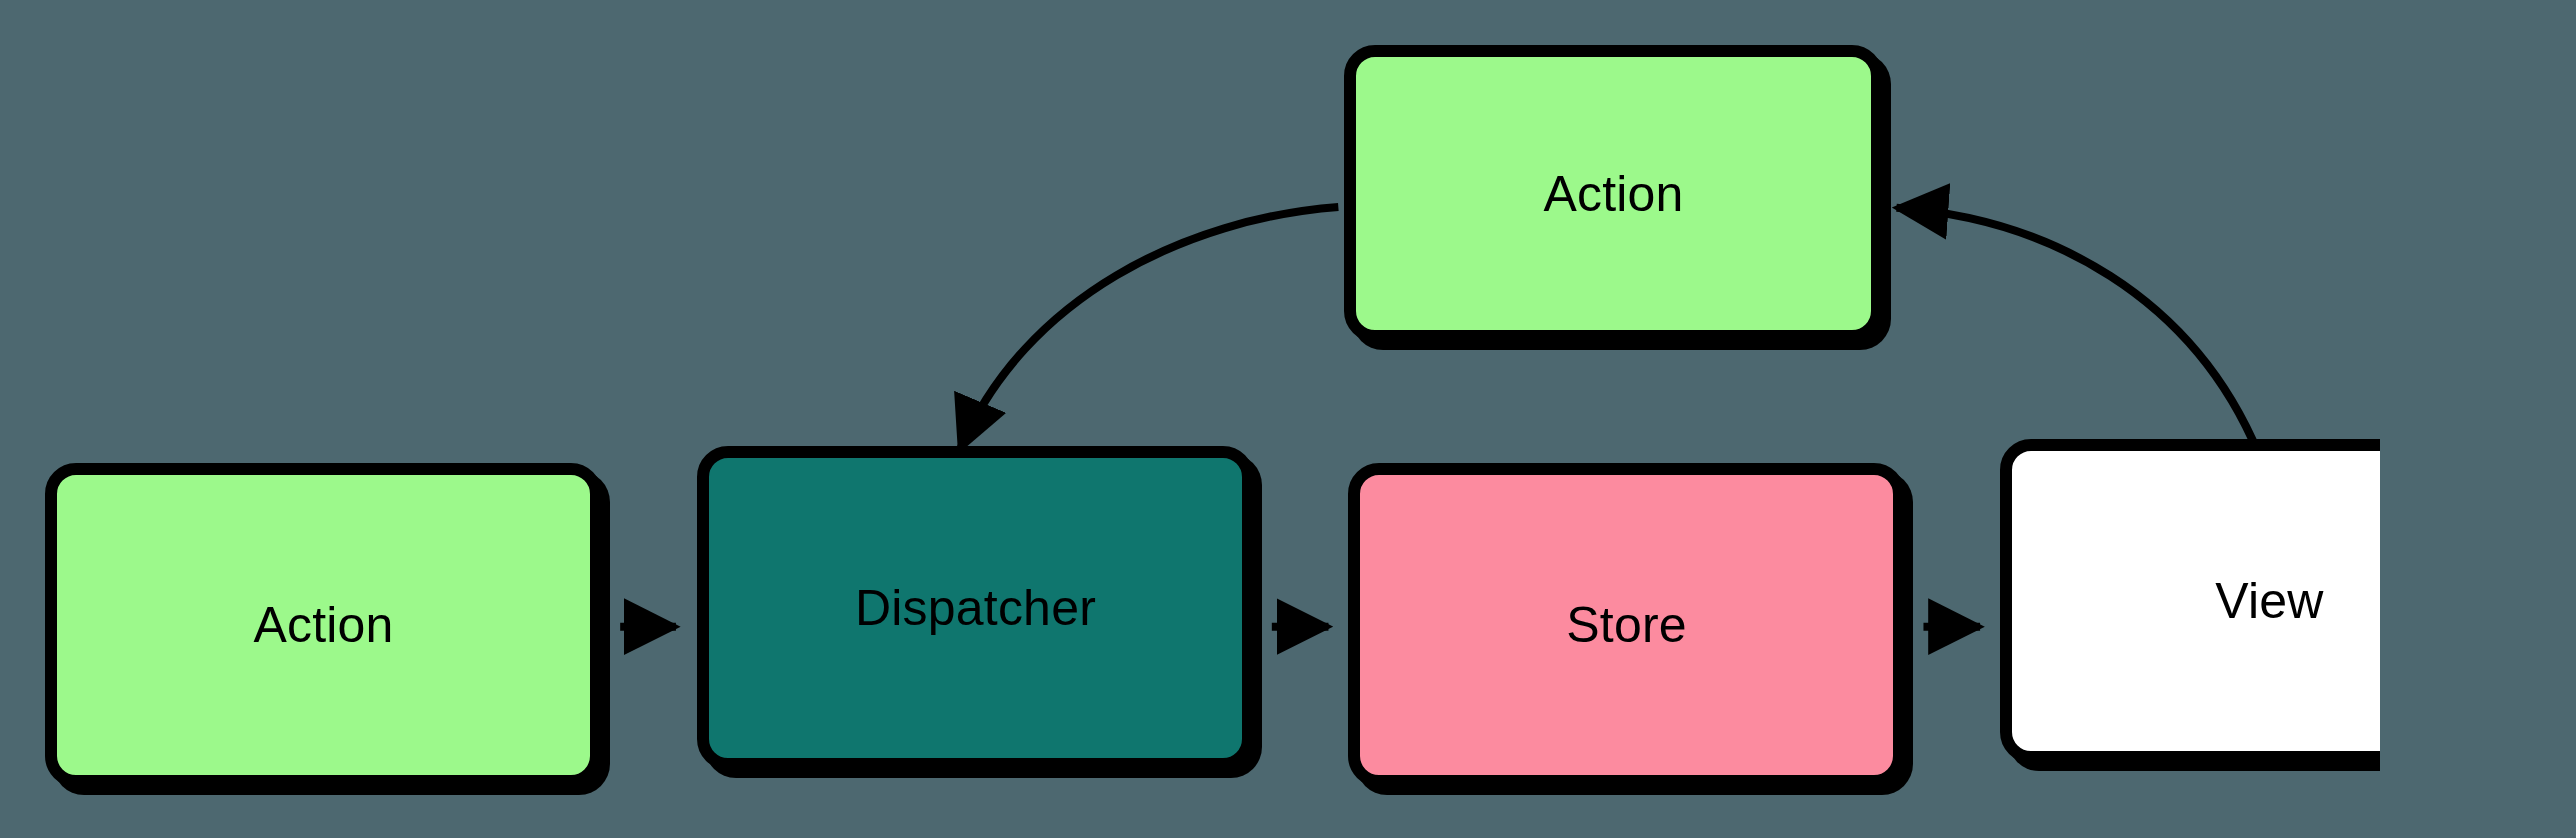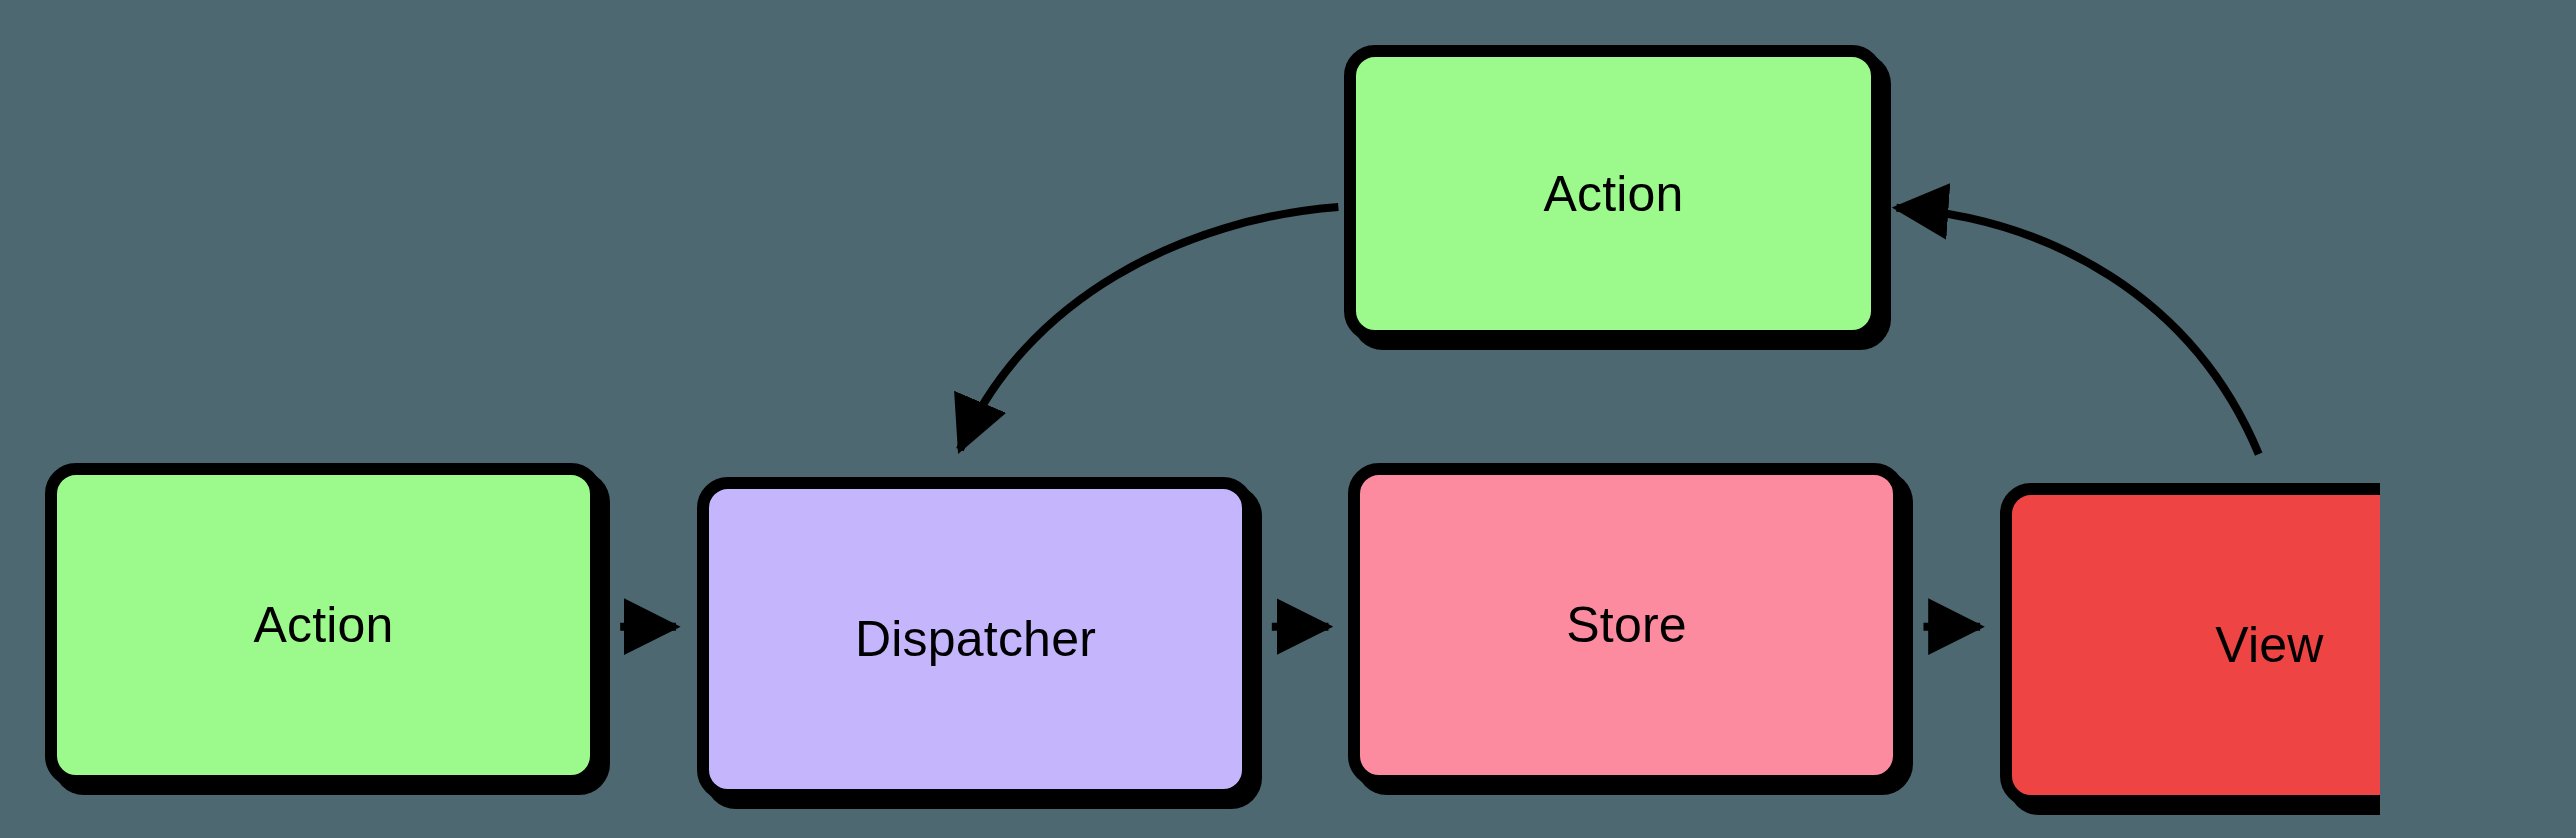--- a/index.html
+++ b/index.html
@@ -79,26 +79,26 @@
   </svg>
 
   <div class="node" id="node-action-top" style="left:1344px; top:45px; width:539px; height:297px; background:#9cf98b;">
     <span class="node-label">Action</span>
   </div>
 
   <div class="node" id="node-action-left" style="left:45px; top:463px; width:557px; height:324px; background:#9cf98b;">
     <span class="node-label">Action</span>
   </div>
 
-  <div class="node" id="node-dispatcher" style="left:697px; top:477px; width:557px; height:324px; background:#c4b5fd;">
+  <div class="node" id="node-dispatcher" style="left:697px; top:446px; width:557px; height:324px; background:#0f766e;">
     <span class="node-label">Dispatcher</span>
   </div>
 
   <div class="node" id="node-store" style="left:1348px; top:463px; width:557px; height:324px; background:#fc8b9f;text-align:center;">
     <span class="node-label">Store</span>
   </div>
 
-  <div class="node" id="node-view" style="left:2000px; top:483px; width:539px; height:324px; background:#ef4444;">
+  <div class="node" id="node-view" style="left:2000px; top:439px; width:539px; height:324px; background:#ffffff;">
     <span class="node-label">View</span>
   </div>
 
 </div>
 
 
 </body></html>

